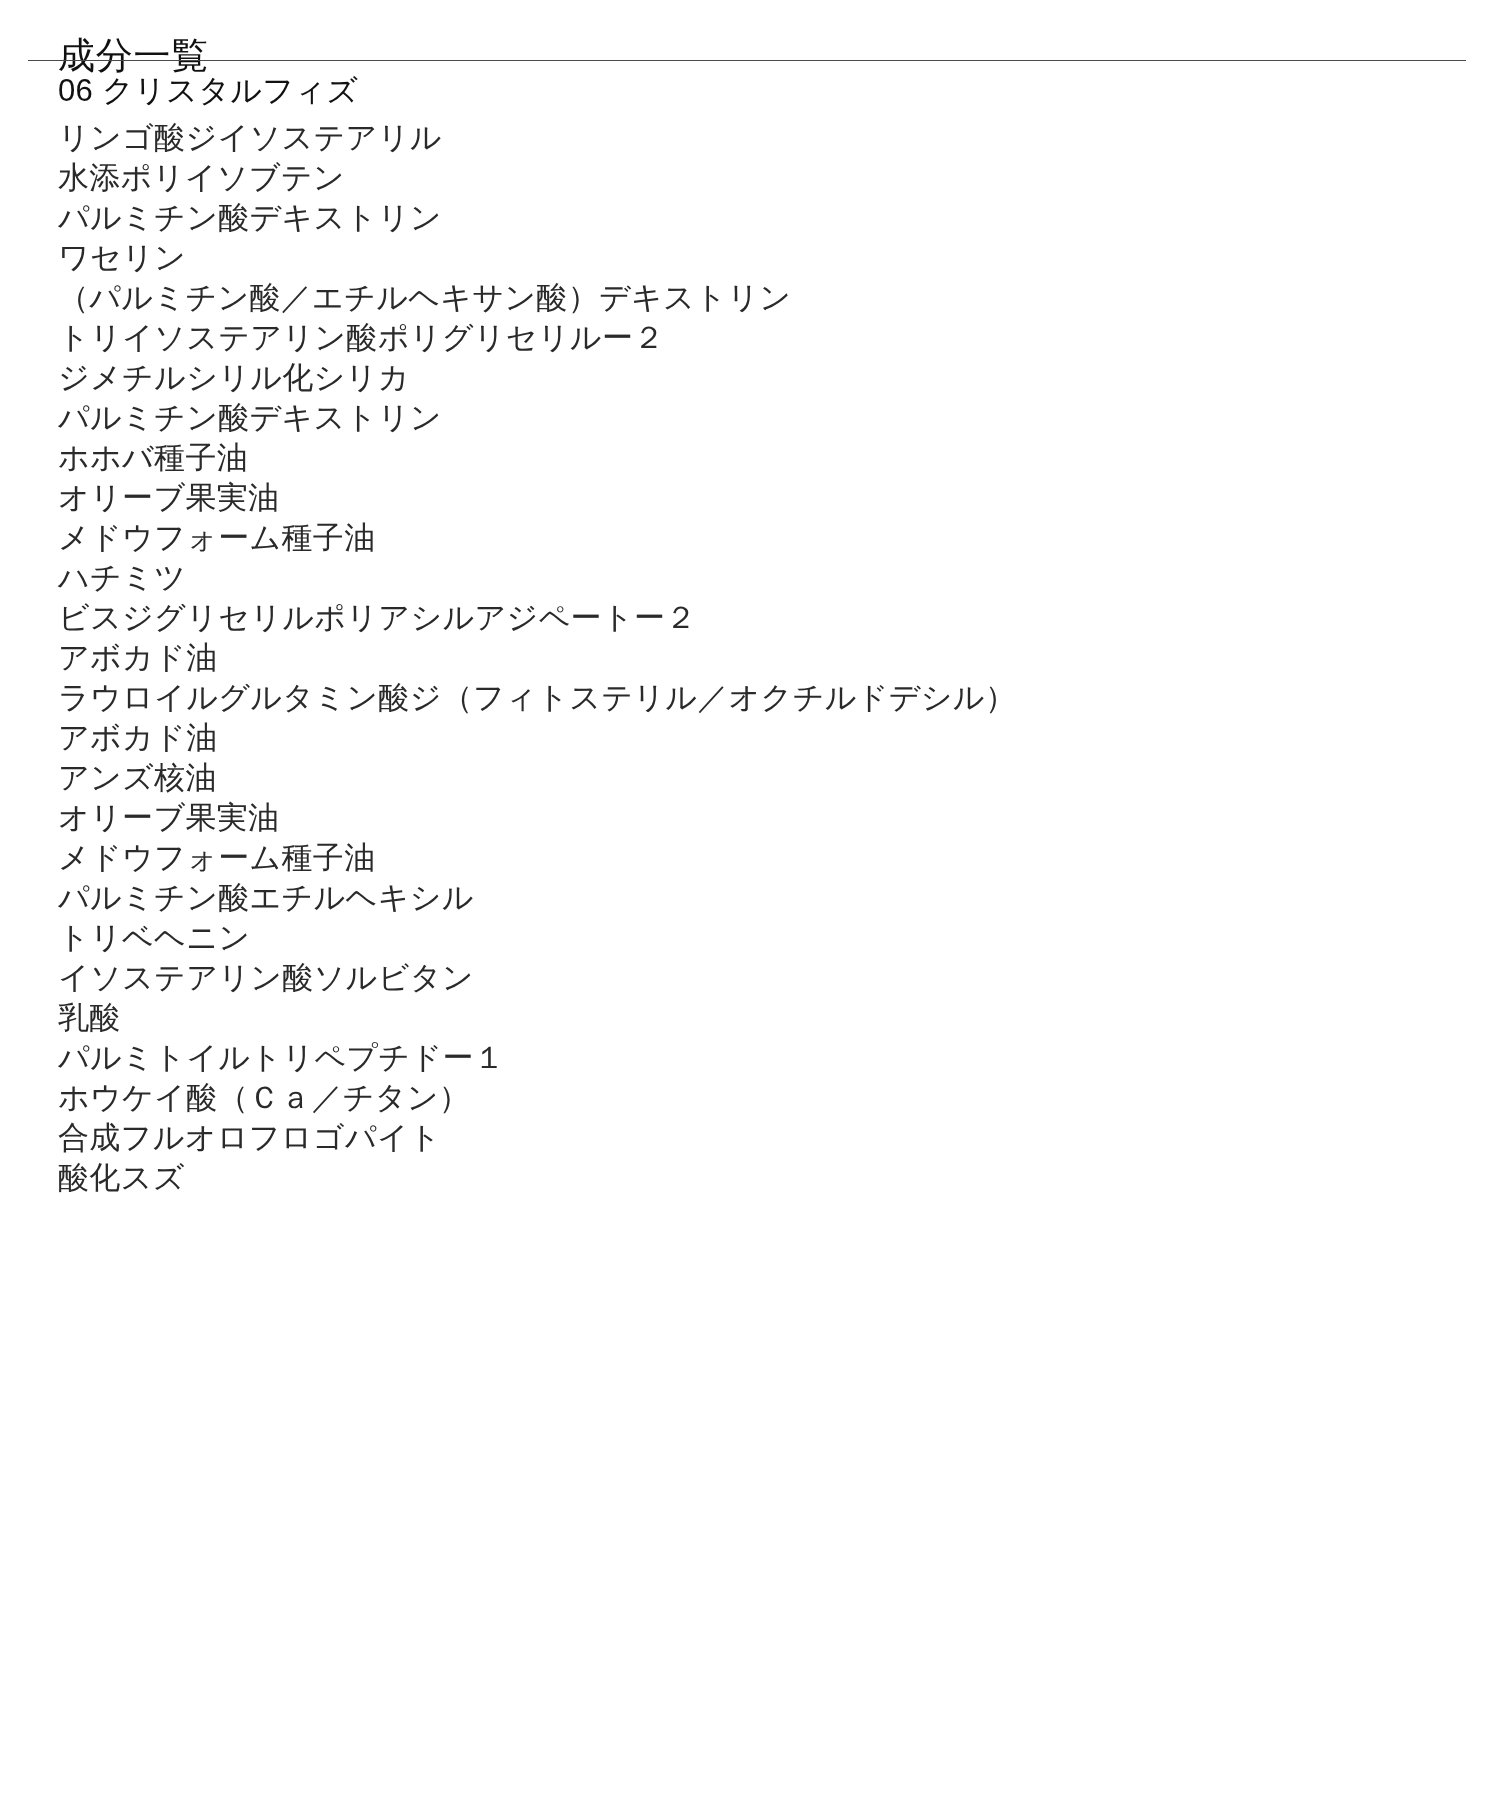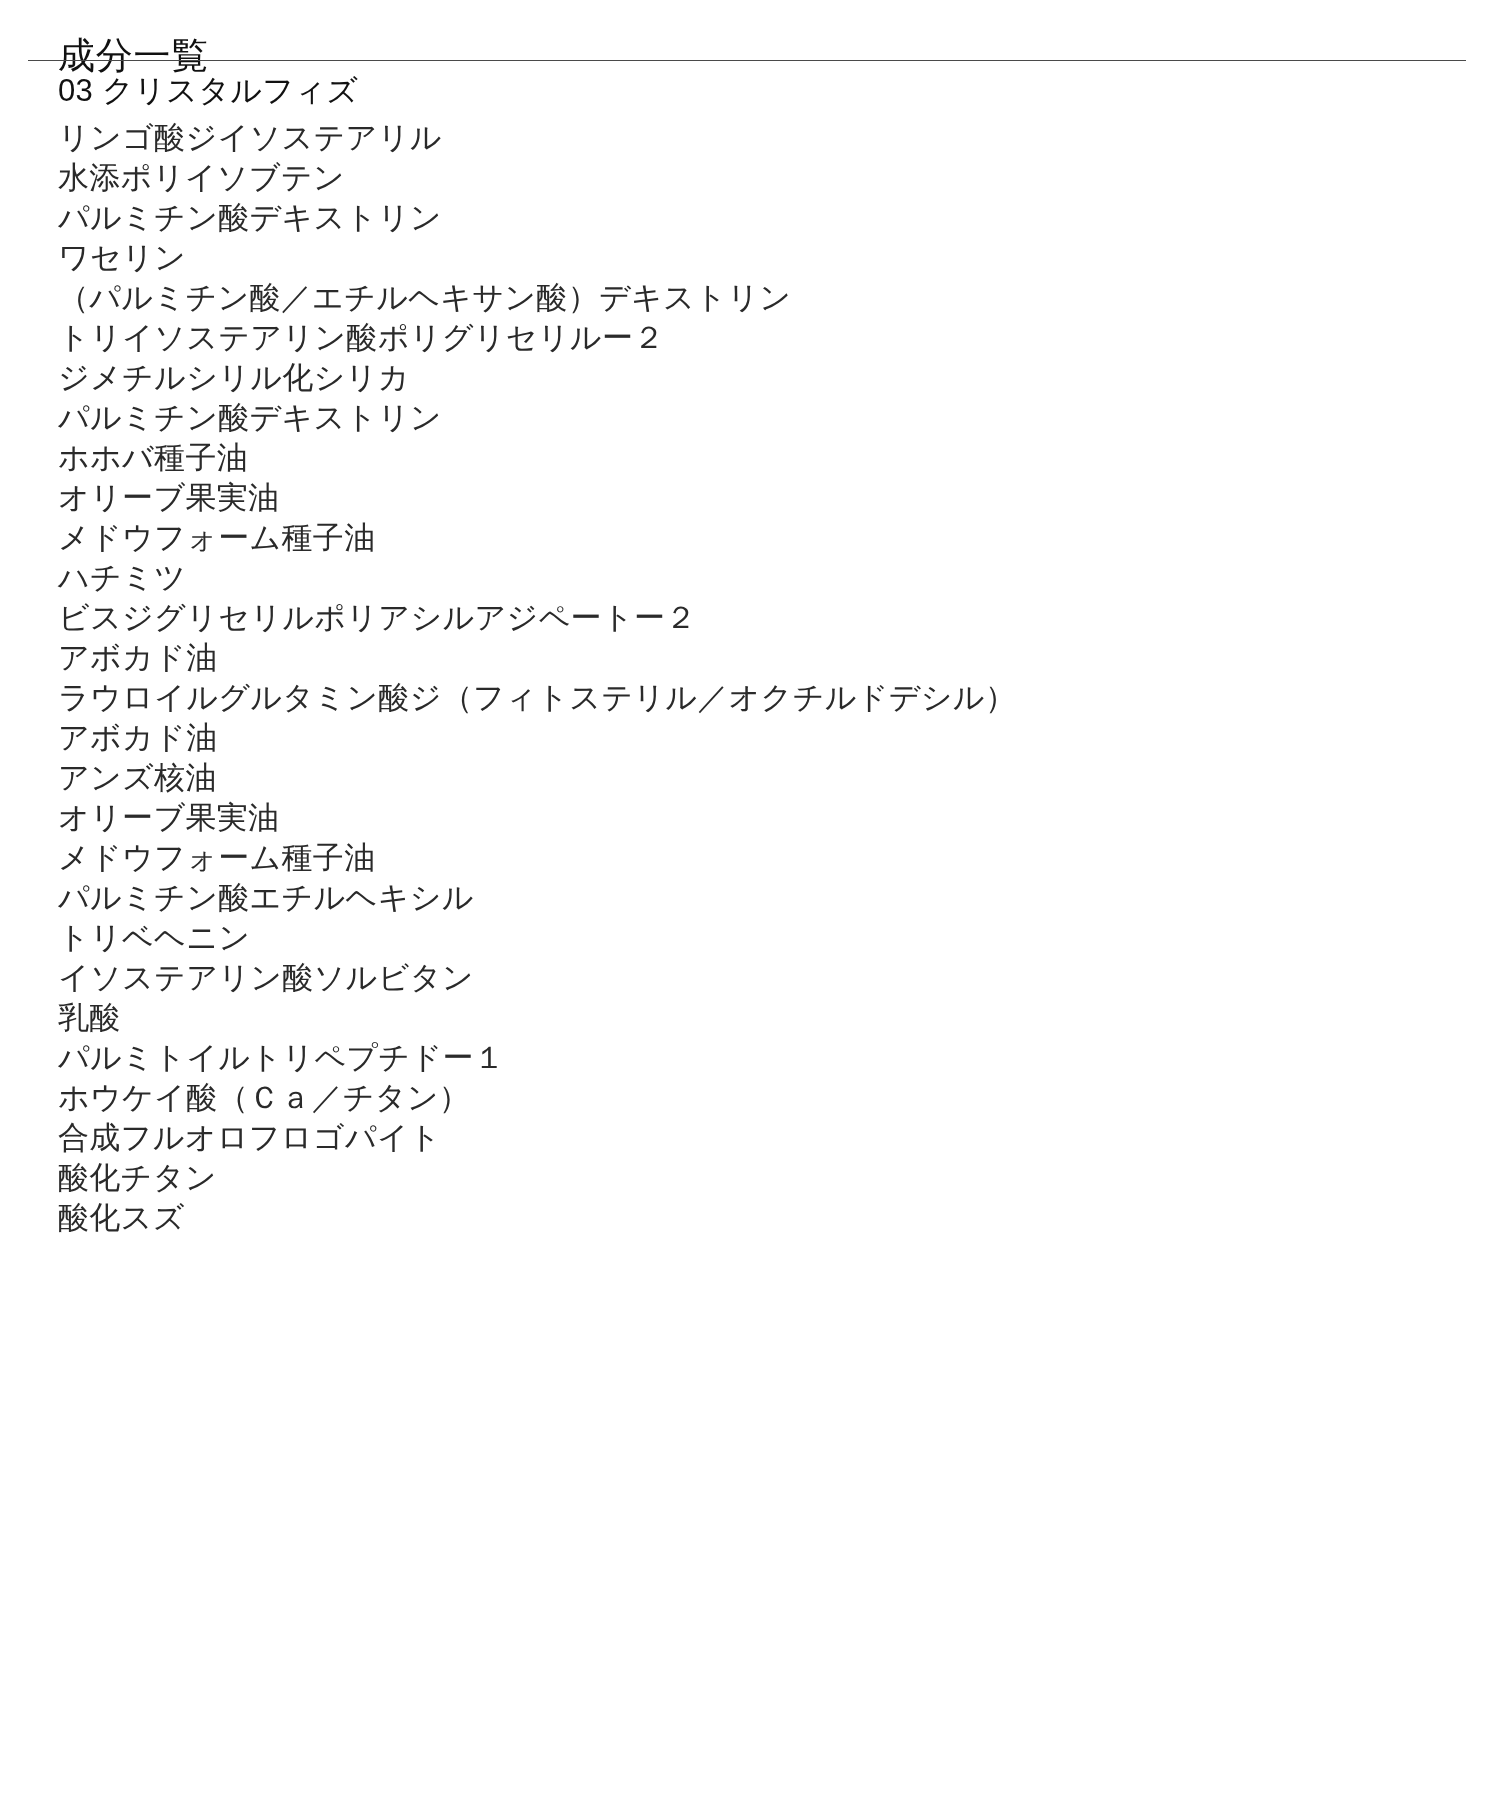--- a/index.html
+++ b/index.html
@@ -73,21 +73,21 @@
 <body>
 
 <div class="page">
 
   <h1 class="doc-title">成分一覧</h1>
 
   <div class="title-rule"></div>
 
   <div class="content">
     <section>
-      <h2 class="section-heading">03 クリスタルフィズ</h2>
+      <h2 class="section-heading">06 クリスタルフィズ</h2>
       <ul class="ingredient-list">
         <li>リンゴ酸ジイソステアリル</li>
         <li>水添ポリイソブテン</li>
         <li>パルミチン酸デキストリン</li>
         <li>ワセリン</li>
         <li>（パルミチン酸／エチルヘキサン酸）デキストリン</li>
         <li>トリイソステアリン酸ポリグリセリルー２</li>
         <li>ジメチルシリル化シリカ</li>
         <li>パルミチン酸デキストリン</li>
         <li>ホホバ種子油</li>
@@ -101,19 +101,18 @@
         <li>アンズ核油</li>
         <li>オリーブ果実油</li>
         <li>メドウフォーム種子油</li>
         <li>パルミチン酸エチルヘキシル</li>
         <li>トリベヘニン</li>
         <li>イソステアリン酸ソルビタン</li>
         <li>乳酸</li>
         <li>パルミトイルトリペプチドー１</li>
         <li>ホウケイ酸（Ｃａ／チタン）</li>
         <li>合成フルオロフロゴパイト</li>
-        <li>酸化チタン</li>
         <li>酸化スズ</li>
       </ul>
     </section>
   </div>
 
 </div>
 
 </body></html>

